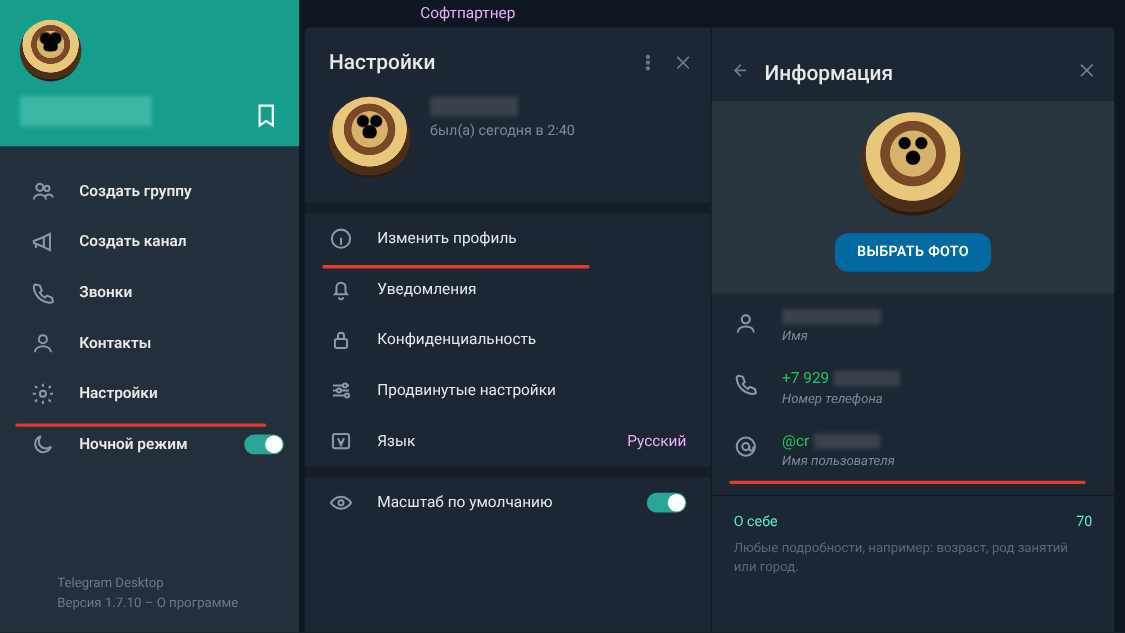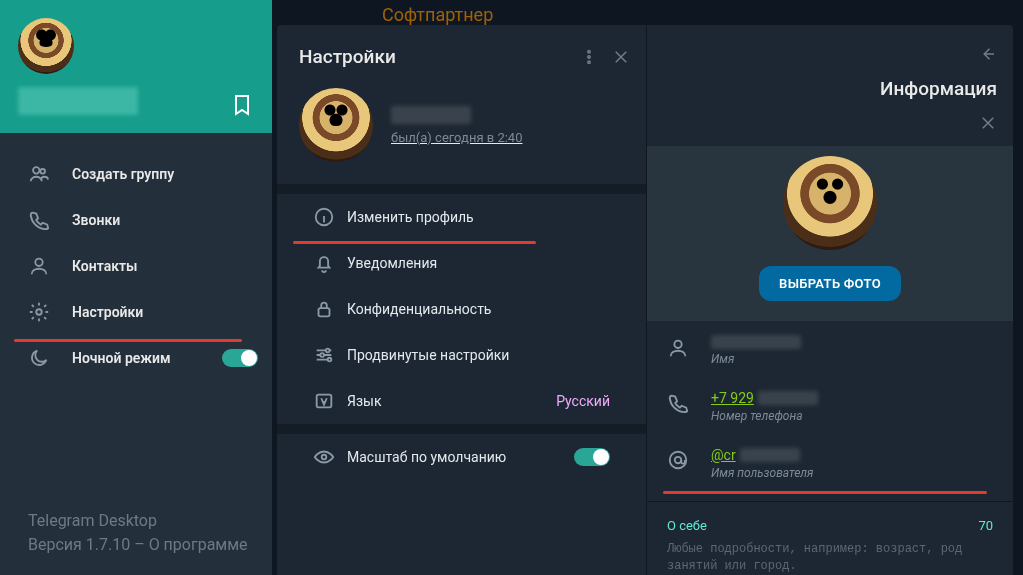--- a/index.html
+++ b/index.html
@@ -12,62 +12,62 @@
   .avatar-sm { width:56px; height:56px; border-radius:50%; background:radial-gradient(circle at 50% 40%,#d7b26b 0 28%,#7a4a28 29% 40%,#e8c77a 41% 58%,#4a2e18 59% 72%,#2d1a10 73% 100%); position:relative; overflow:hidden; }
   .avatar-sm::before,.avatar-lg::before,.avatar-info::before{content:"";position:absolute;top:12%;left:30%;width:40%;height:40%;background:radial-gradient(circle at 30% 45%,#000 0 5px,transparent 6px),radial-gradient(circle at 70% 45%,#000 0 5px,transparent 6px),radial-gradient(circle at 50% 80%,#000 0 6px,transparent 7px);border-radius:50%;}
   .user-name-blur { position:absolute; left:18px; bottom:18px; width:120px; height:28px; background:#3cb7a6; filter:blur(2px); border-radius:2px; }
   .bookmark { position:absolute; right:18px; bottom:16px; width:24px; height:24px; stroke:#fff; }
   .sidebar-menu { flex:1; padding-top:18px; }
   .side-item { display:flex; align-items:center; gap:22px; padding:12px 14px 12px 28px; font-size:14px; color:#e9e9e9; cursor:pointer; position:relative; font-weight:600; }
   .side-item .ico { width:22px; height:22px; stroke:#8b99a7; fill:none; stroke-width:2; flex:0 0 22px; }
   .toggle { margin-left:auto; width:36px; height:18px; background:#2aa696; border-radius:9px; position:relative; }
   .toggle::after{content:"";position:absolute;right:1px;top:1px;width:16px;height:16px;background:#fff;border-radius:50%;}
   .red-under { position:absolute; left:14px; right:30px; bottom:-7px; height:3px; background:#e23b2e; border-radius:2px; }
-  .sidebar-footer { padding:0 0 18px 28px; font-size:16px; color:#6d7a86; line-height:1.5; }
+  .sidebar-footer { padding:0 0 18px 28px; font-size:12px; color:#6d7a86; line-height:1.5;margin-left:24px; }
 
   
   .main { flex:1; position:relative; background:#0e1621; }
-  .chats-header { height:22px; padding:4px 0 0 110px; color:#a16207; font-size:18px; }
+  .chats-header { height:22px; padding:4px 0 0 110px; color:#f0abfc; font-size:14px; }
   .panel { position:absolute; top:25px; left:5px; right:10px; bottom:0; background:#1c2733; border-radius:4px 4px 0 0; display:flex; }
 
   .settings { flex:0 0 370px; border-right:1px solid #10181f; display:flex; flex-direction:column; }
   .settings-title { display:flex; align-items:center; padding:20px 16px 14px 22px; }
   .settings-title h1 { font-size:19px; font-weight:500; color:#e9e9e9; flex:1; }
   .title-ico { width:18px; height:18px; stroke:#6f7d8a; stroke-width:2; fill:none; margin-left:14px; cursor:pointer; }
-  .profile-row { display:flex; align-items:center; gap:18px; padding:6px 22px 22px 22px;text-decoration:underline; }
+  .profile-row { display:flex; gap:18px; padding:6px 22px 22px 22px; }
   .avatar-lg { width:74px; height:74px; border-radius:50%; background:radial-gradient(circle at 50% 40%,#d7b26b 0 28%,#7a4a28 29% 40%,#e8c77a 41% 58%,#4a2e18 59% 72%,#2d1a10 73% 100%); position:relative; overflow:hidden; }
   .profile-texts .nm { width:80px; height:18px; background:#3a434d; filter:blur(2px); border-radius:2px; margin-bottom:6px;}
   .profile-texts .st { font-size:13px; color:#7c8a97; }
   .sep { height:10px; background:#141d26; }
 
-  .set-item { display:flex; align-items:center; gap:12px; padding:12px 36px; font-size:14px; color:#e4e9ee; cursor:pointer; position:relative; }
+  .set-item { display:flex; align-items:center; gap:22px; padding:12px 22px; font-size:14px; color:#e4e9ee; cursor:pointer; position:relative; }
   .set-item .ico { width:22px; height:22px; stroke:#8b99a7; fill:none; stroke-width:2; flex:0 0 22px; }
   .set-item .val { margin-left:auto; color:#f0abfc; font-size:14px; }
   .set-item .tog2 { margin-left:auto; width:36px; height:18px; background:#2aa696; border-radius:9px; position:relative; }
   .set-item .tog2::after{content:"";position:absolute;right:1px;top:1px;width:16px;height:16px;background:#fff;border-radius:50%;}
   .red-under2 { position:absolute; left:16px; right:110px; bottom:-4px; height:3px; background:#e23b2e; border-radius:2px; }
 
   
   .info { flex:1; display:flex; flex-direction:column; }
-  .info-title { display:flex; align-items:flex-end; gap:14px; padding:20px 16px 14px 16px;flex-direction:column; }
+  .info-title { display:flex; align-items:flex-start; gap:14px; padding:30px 16px 14px 16px; }
   .info-title h1 { font-size:19px; font-weight:500; color:#e9e9e9; flex:1; }
   .avatar-area { background:#28353f; padding:10px 0 20px 0; display:flex; flex-direction:column; align-items:center; gap:16px; }
   .avatar-info { width:94px; height:94px; border-radius:50%; background:radial-gradient(circle at 50% 40%,#d7b26b 0 28%,#7a4a28 29% 40%,#e8c77a 41% 58%,#4a2e18 59% 72%,#2d1a10 73% 100%); position:relative; overflow:hidden; }
   .photo-btn { background:#0369a1; color:#fff; font-size:13px; font-weight:600; padding:10px 20px; border:none; border-radius:12px; cursor:pointer; letter-spacing:.3px; }
 
   .field { display:flex; gap:22px; padding:14px 20px 10px 20px; position:relative; }
   .field .ico { width:22px; height:22px; stroke:#8b99a7; fill:none; stroke-width:2; flex:0 0 22px; margin-top:2px;}
-  .field .fv { font-size:14px; color:#84cc16; display:flex; align-items:center; gap:4px;text-decoration:underline; }
+  .field .fv { font-size:14px; color:#22c55e; display:flex; align-items:center; gap:4px; }
   .field .fl { font-size:12px; color:#7c8a97; margin-top:3px;font-style:italic; }
   .blurbox { display:inline-block; height:14px; background:#3a434d; filter:blur(2px); border-radius:2px; vertical-align:middle;}
   .red-under3 { position:absolute; left:16px; right:26px; bottom:-4px; height:3px; background:#e23b2e; border-radius:2px; }
 
   .bio { padding:16px 20px 0 20px; border-top:1px solid #10181f; }
   .bio-head { display:flex; justify-content:space-between; font-size:13px; color:#5eead4; margin-bottom:8px;}
-  .bio-hint { font-size:12px; color:#5b6773; line-height:1.4;font-family:Liberation Mono, monospace; }
+  .bio-hint { font-size:12px; color:#5b6773; line-height:1.4; }
 </style>
 </head>
 <body>
 
 <div class="app">
 
   <div class="sidebar">
     <div class="sidebar-header">
       <div class="avatar-sm"></div>
       <div class="user-name-blur"></div>
@@ -80,20 +80,26 @@
       <div class="side-item">
         <svg class="ico" viewBox="0 0 24 24">
             <circle cx="9" cy="8" r="3.5"></circle>
             <circle cx="16" cy="9" r="2.5"></circle>
             <path d="M3 20c0-3 3-5 6-5s6 2 6 5M14 18c.5-2 2.5-3 4-3s3.5 1 4 3"></path>
           </svg>
         <span>Создать группу</span>
       </div>
       <div class="side-item">
         <svg class="ico" viewBox="0 0 24 24">
+            <path d="M3 11v2l10 4V7L3 11zM13 7l6-3v16l-6-3M5 13v5"></path>
+          </svg>
+        <span>Создать канал</span>
+      </div>
+      <div class="side-item">
+        <svg class="ico" viewBox="0 0 24 24">
             <path d="M5 4l4 1 2 5-2 2c1 2 3 4 5 5l2-2 5 2 1 4c-1 1-3 1-4 1-8-1-14-7-15-15 0-1 0-3 2-3z"></path>
           </svg>
         <span>Звонки</span>
       </div>
       <div class="side-item">
         <svg class="ico" viewBox="0 0 24 24">
             <circle cx="12" cy="8" r="4"></circle>
             <path d="M4 21c0-4 4-6 8-6s8 2 8 6"></path>
           </svg>
         <span>Контакты</span>

